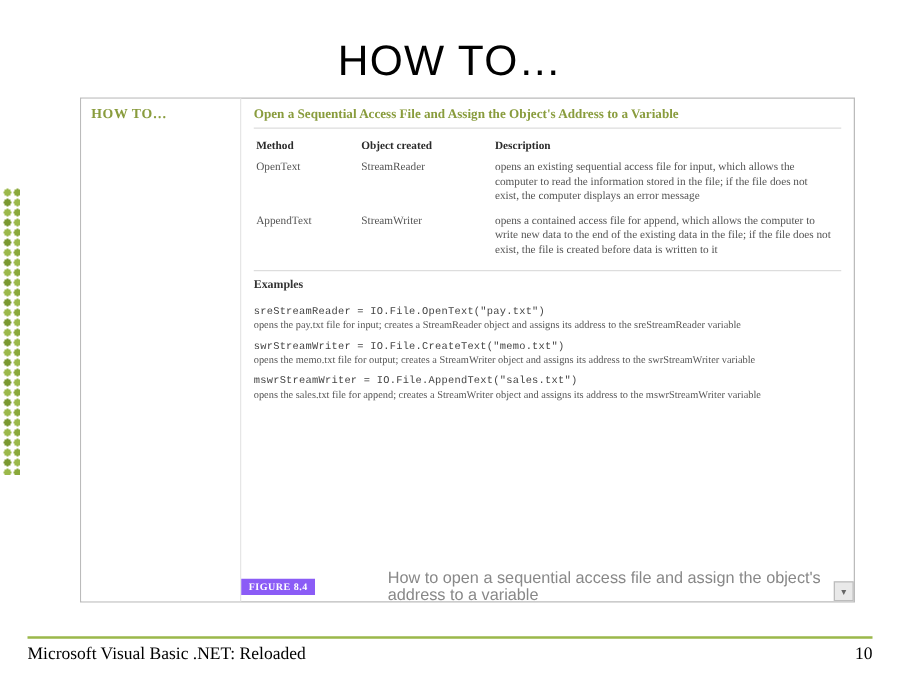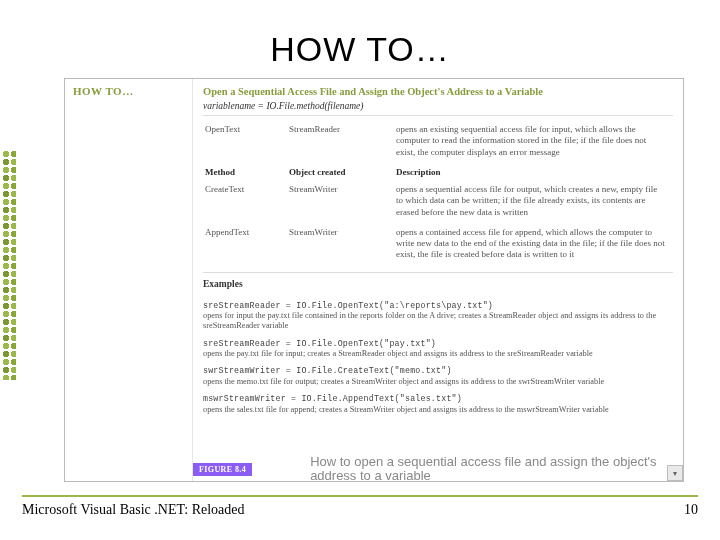--- a/index.html
+++ b/index.html
@@ -148,21 +148,21 @@
     position: absolute;
     right: 0; bottom: 0;
     width: 16px; height: 16px;
     background: #e9e9e9;
     border: 1px solid #bcbcbc;
     display: flex; align-items: center; justify-content: center;
     font-size: 8px; color: #666;
   }
   .footer {
     position: absolute;
-    left: 22px; right: 22px; bottom: 22px;
+    left: 22px; right: 22px; bottom: 8px;
     border-top: 2px solid #9bb84a;
     padding-top: 5px;
     font-family: 'Times New Roman', serif;
     font-size: 14px;
     display: flex;
     justify-content: space-between;
     color: #000;
   }
 </style>
 </head>
@@ -172,55 +172,45 @@
 
 <div class="title">HOW TO…</div>
 
 <div class="panel">
   <div class="panel-left">
     <div class="panel-left-head">HOW TO…</div>
   </div>
 
   <div class="panel-body">
     <div class="open-head">Open a Sequential Access File and Assign the Object's Address to a Variable</div>
-    <div class="syntax-line">variablename = IO.File.method(filename)</div>
     <div class="hr"></div>
 
     <table class="tbl">
       <tbody>
           <tr>
-        <td>OpenText</td>
-        <td>StreamReader</td>
-        <td>opens an existing sequential access file for input, which allows the computer to read the information stored in the file; if the file does not exist, the computer displays an error message</td>
-      </tr>
-      <tr>
         <th class="c1">Method</th>
         <th class="c2">Object created</th>
         <th>Description</th>
       </tr>
       <tr>
-        <td>CreateText</td>
-        <td>StreamWriter</td>
-        <td>opens a sequential access file for output, which creates a new, empty file to which data can be written; if the file already exists, its contents are erased before the new data is written</td>
+        <td>OpenText</td>
+        <td>StreamReader</td>
+        <td>opens an existing sequential access file for input, which allows the computer to read the information stored in the file; if the file does not exist, the computer displays an error message</td>
       </tr>
       <tr>
         <td>AppendText</td>
         <td>StreamWriter</td>
         <td>opens a contained access file for append, which allows the computer to write new data to the end of the existing data in the file; if the file does not exist, the file is created before data is written to it</td>
       </tr>
     </tbody>
       </table>
 
     <div class="hr"></div>
     <div class="examples-label">Examples</div>
 
-    <div class="ex">
-      <div class="code">sreStreamReader = IO.File.OpenText("a:\reports\pay.txt")</div>
-      <div>opens for input the pay.txt file contained in the reports folder on the A drive; creates a StreamReader object and assigns its address to the sreStreamReader variable</div>
-    </div>
     <div class="ex">
       <div class="code">sreStreamReader = IO.File.OpenText("pay.txt")</div>
       <div>opens the pay.txt file for input; creates a StreamReader object and assigns its address to the sreStreamReader variable</div>
     </div>
     <div class="ex">
       <div class="code">swrStreamWriter = IO.File.CreateText("memo.txt")</div>
       <div>opens the memo.txt file for output; creates a StreamWriter object and assigns its address to the swrStreamWriter variable</div>
     </div>
     <div class="ex">
       <div class="code">mswrStreamWriter = IO.File.AppendText("sales.txt")</div>

